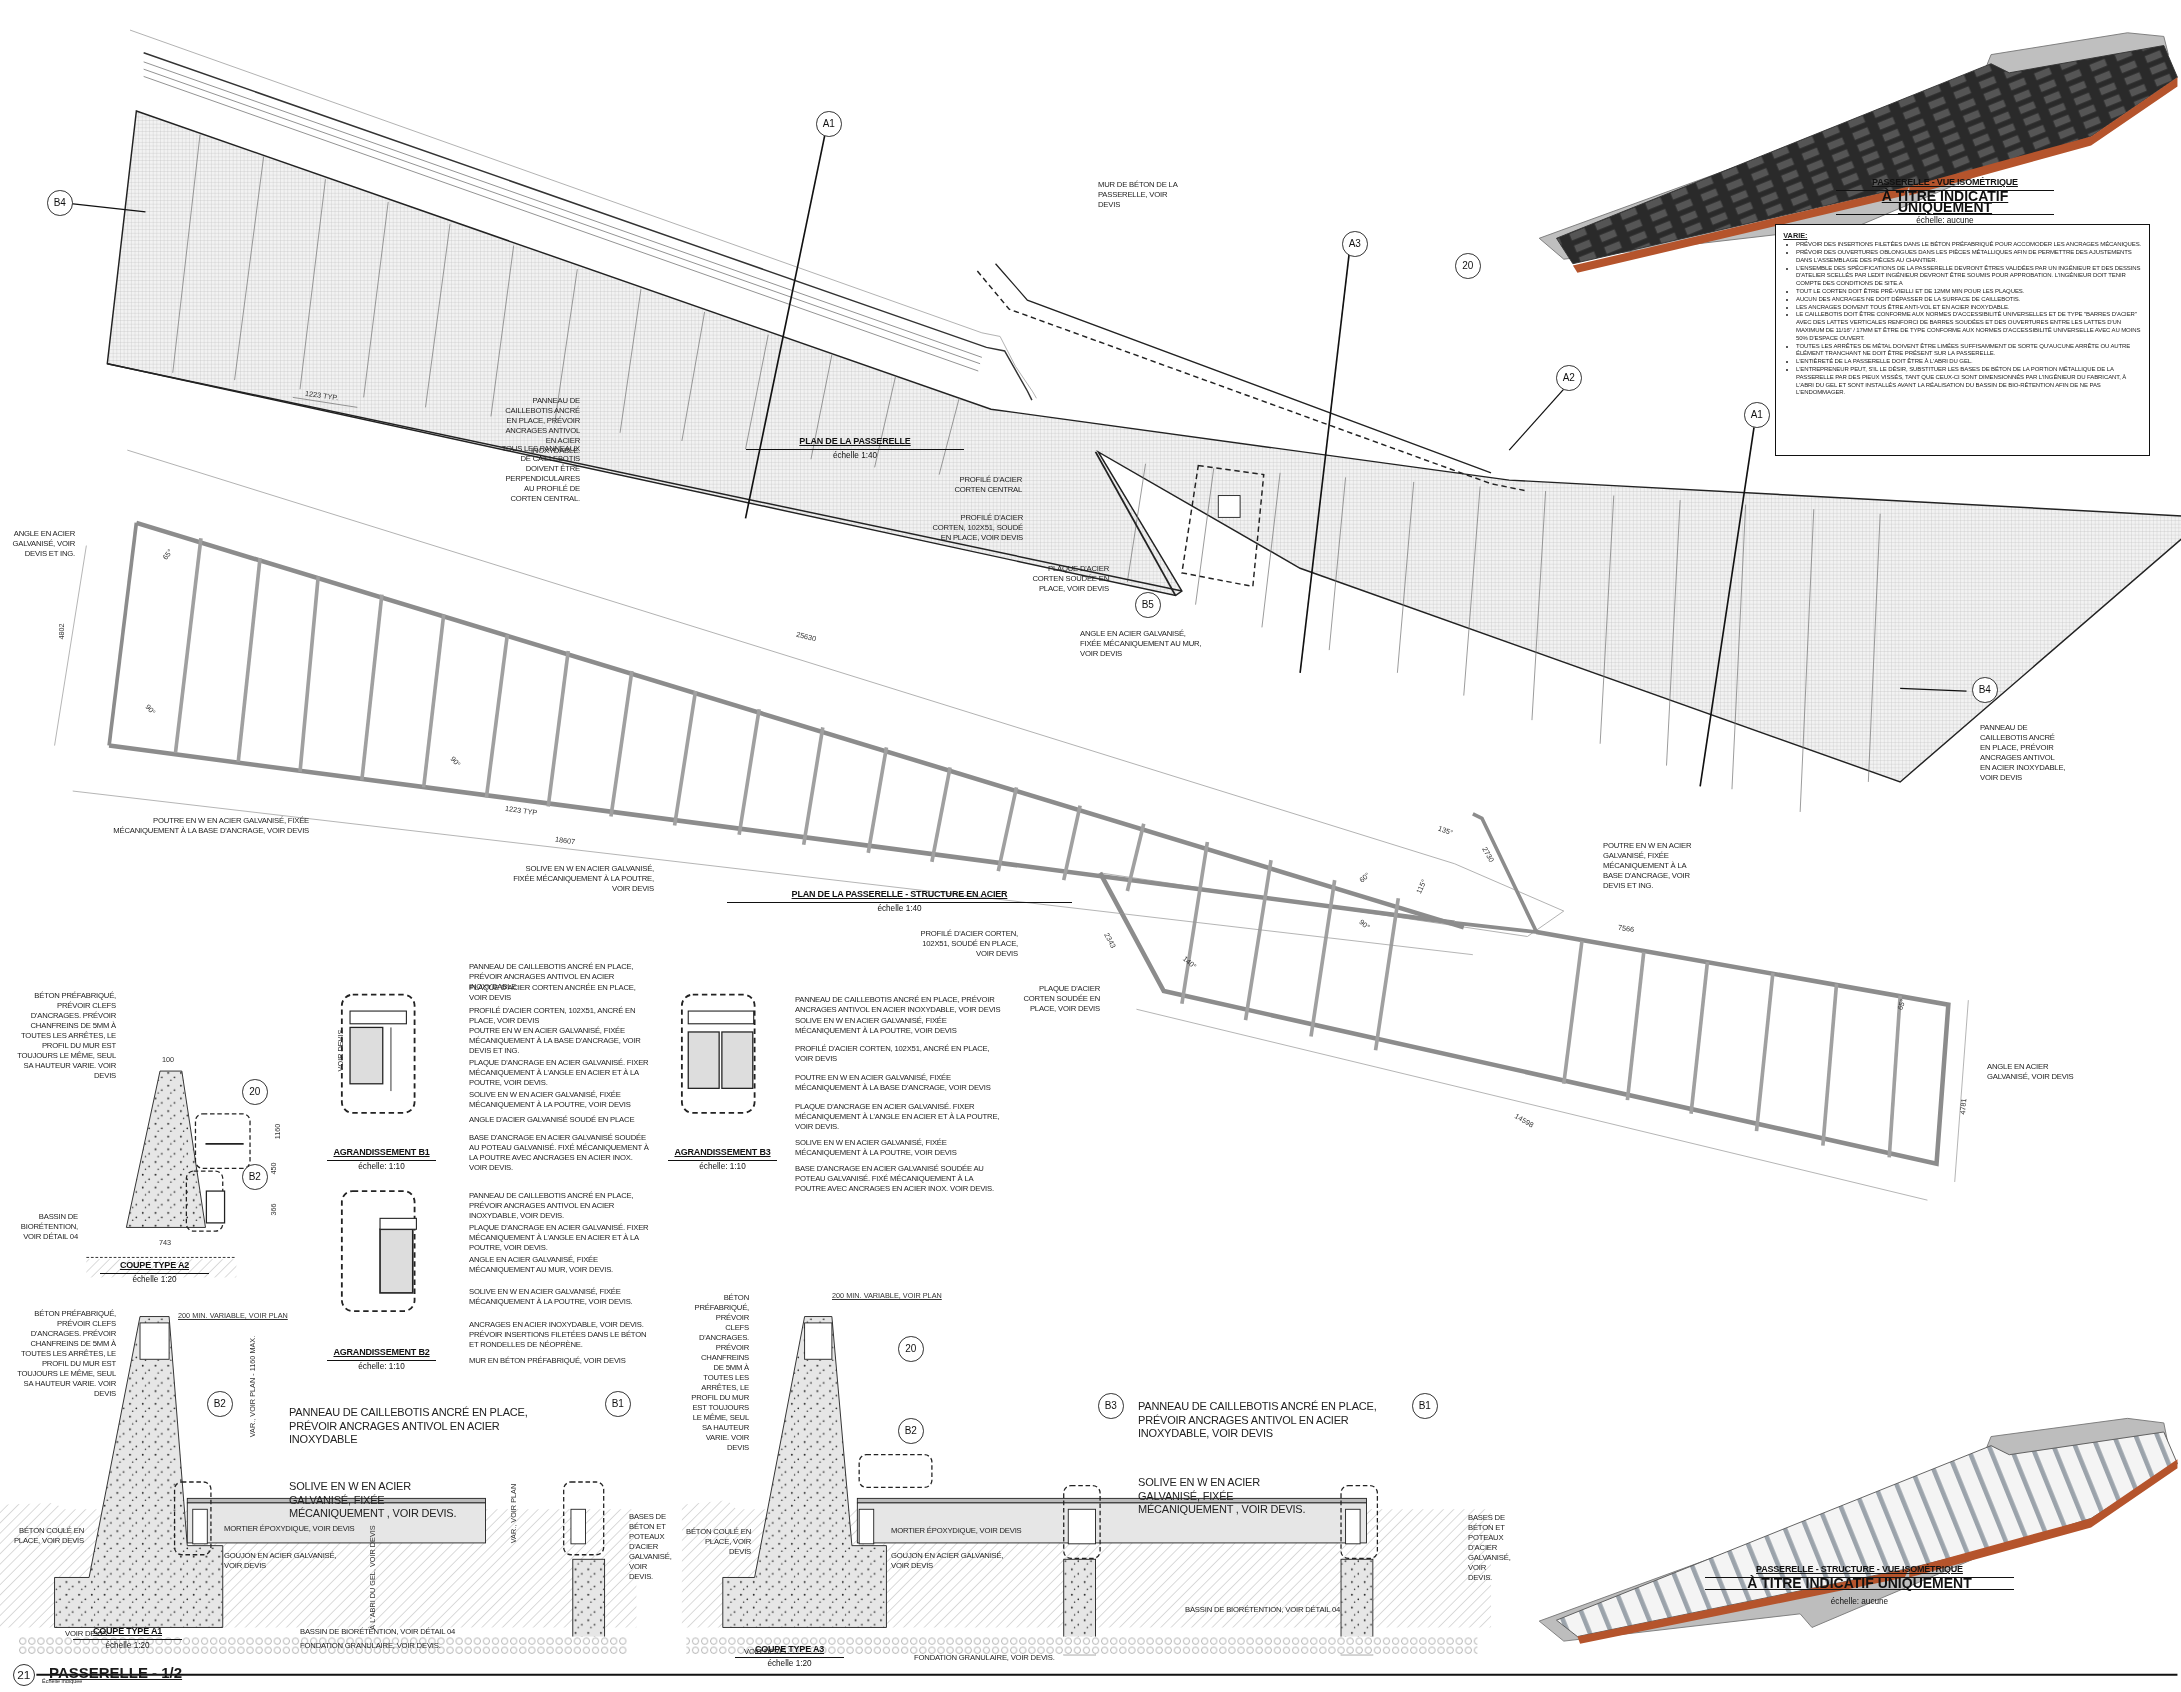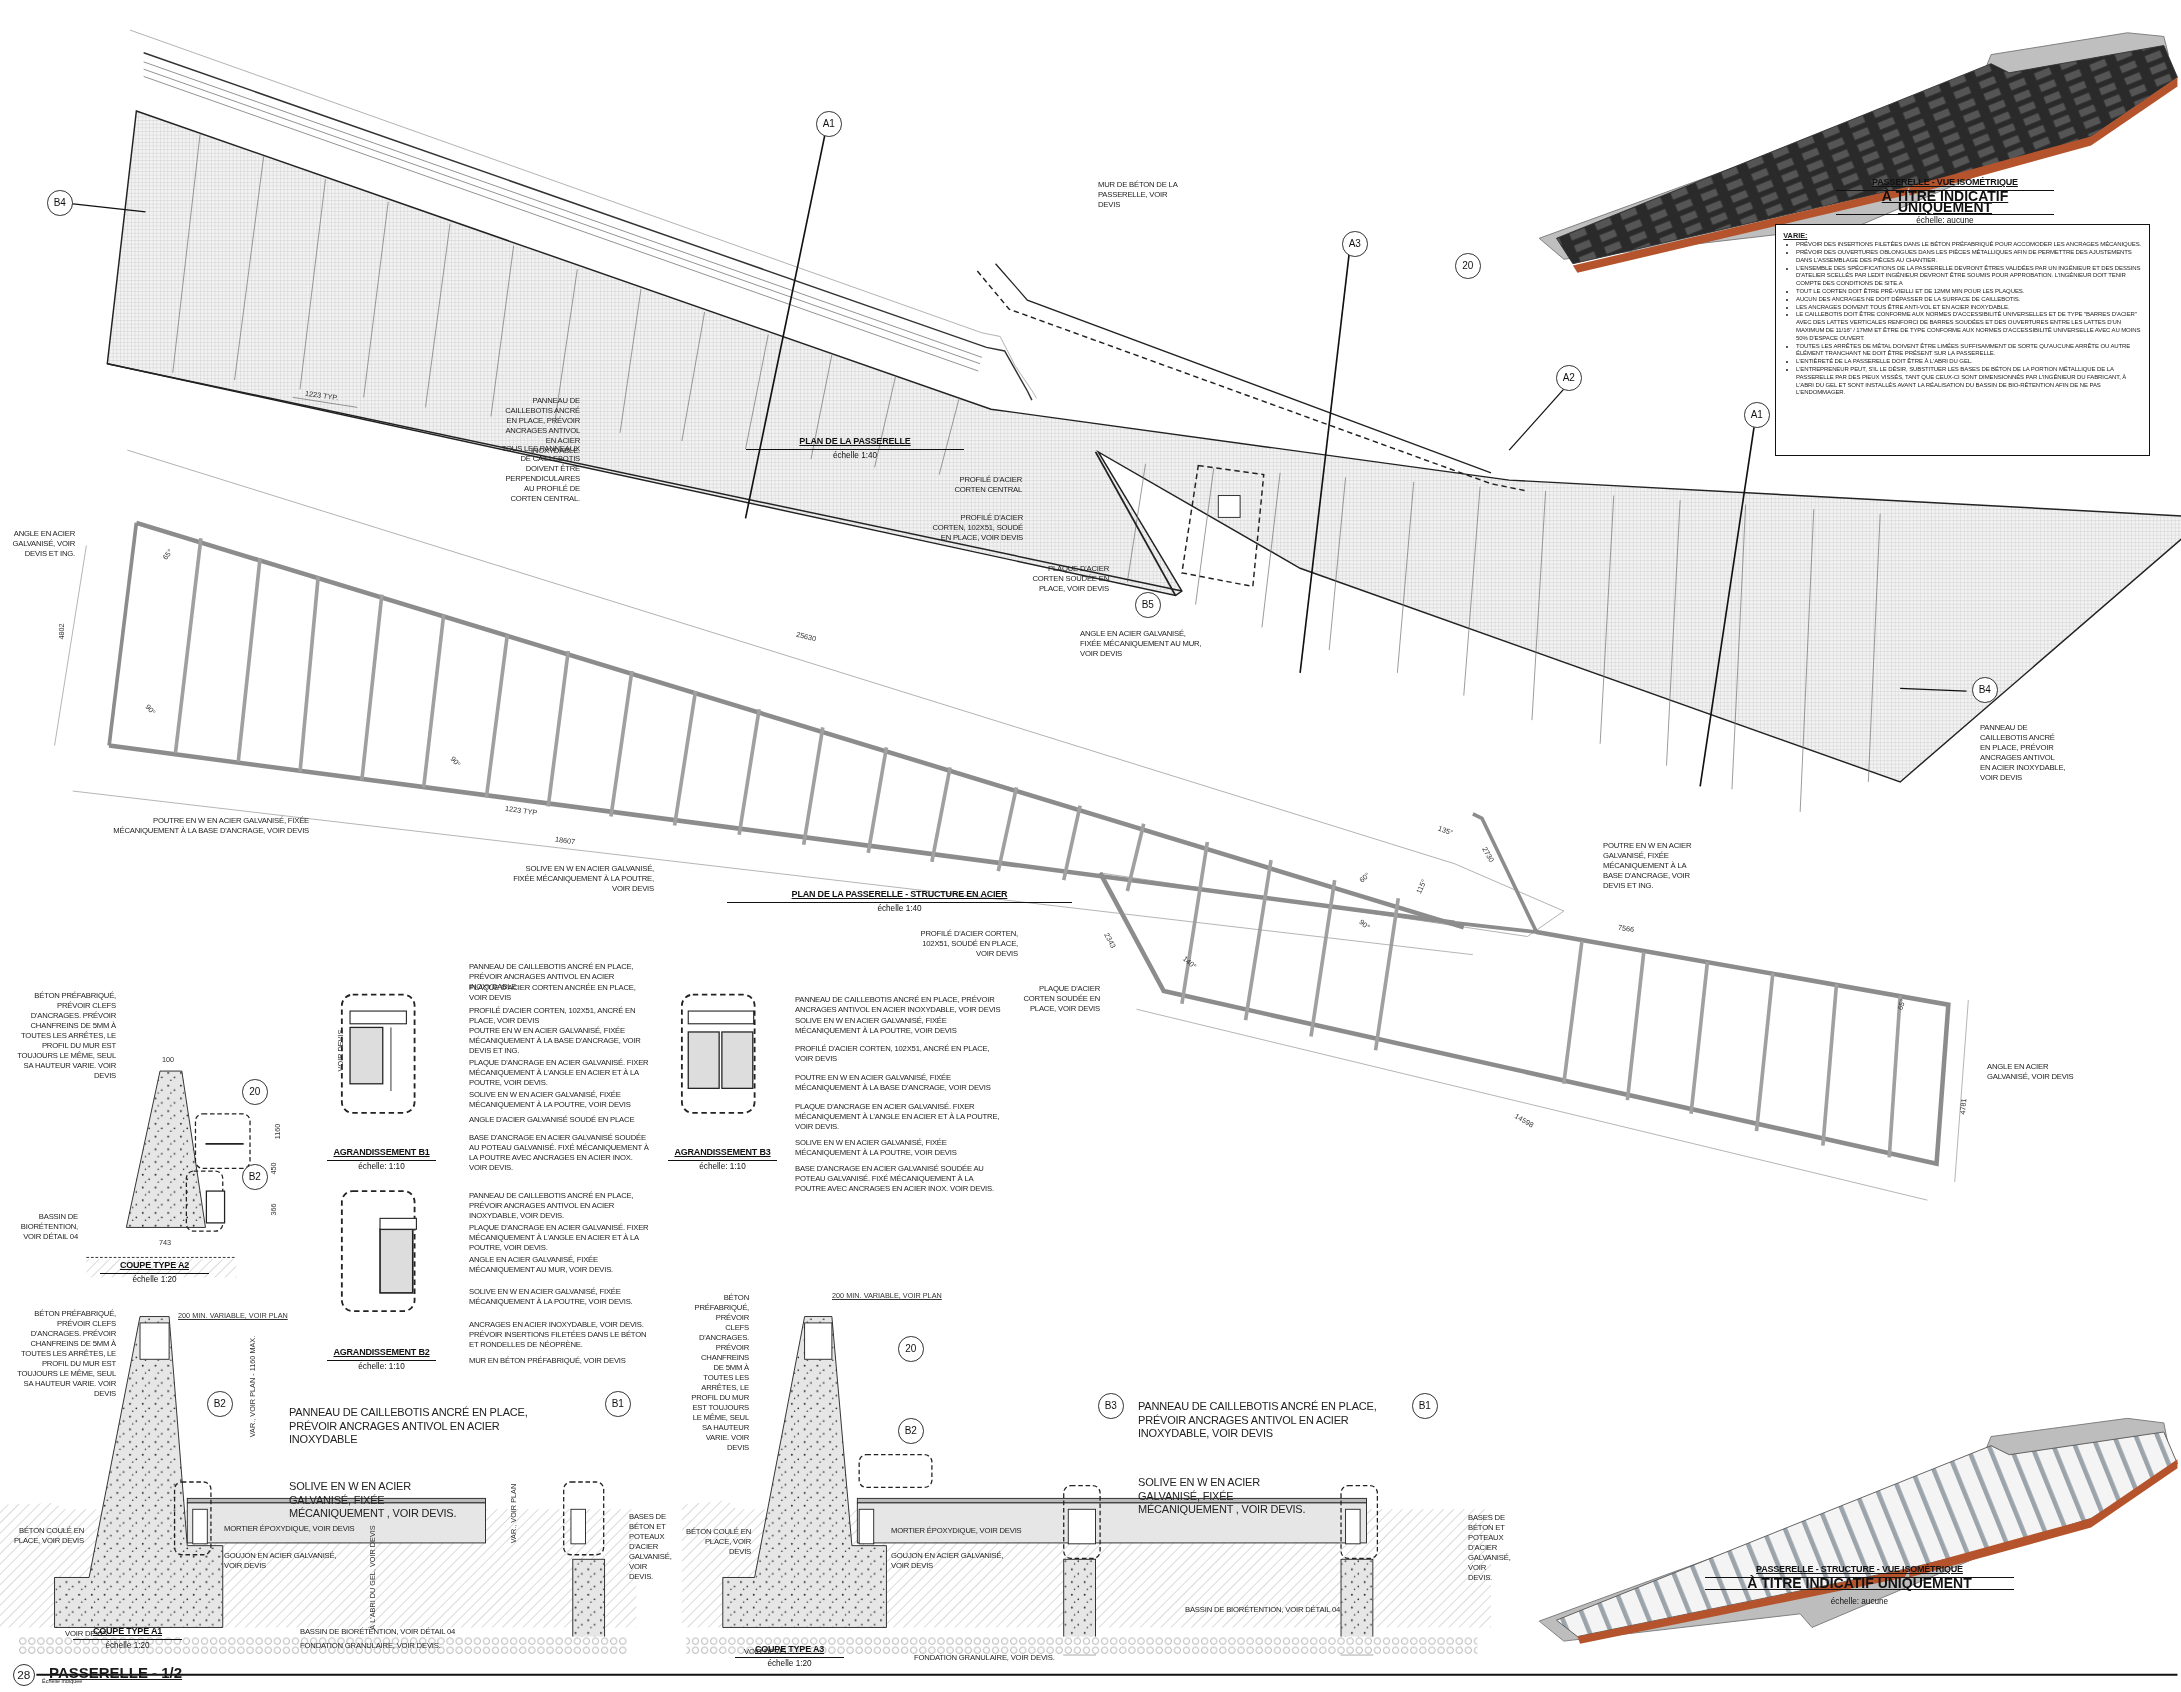--- a/index.html
+++ b/index.html
@@ -398,16 +398,16 @@
 <div class="lbl big" style="left:1138px;top:1400px;width:245px;">PANNEAU DE CAILLEBOTIS ANCRÉ EN PLACE, PRÉVOIR ANCRAGES ANTIVOL EN ACIER INOXYDABLE, VOIR DEVIS</div>
 <div class="lbl big" style="left:1138px;top:1476px;width:182px;">SOLIVE EN W EN ACIER GALVANISÉ, FIXÉE MÉCANIQUEMENT , VOIR DEVIS.</div>
 <div class="lbl r" style="left:686px;top:1527px;width:65px;">BÉTON COULÉ EN PLACE, VOIR DEVIS</div>
 <div class="lbl" style="left:891px;top:1526px;width:136px;">MORTIER ÉPOXYDIQUE, VOIR DEVIS</div>
 <div class="lbl" style="left:891px;top:1551px;width:127px;">GOUJON EN ACIER GALVANISÉ, VOIR DEVIS</div>
 <div class="lbl" style="left:1185px;top:1605px;width:182px;">BASSIN DE BIORÉTENTION, VOIR DÉTAIL 04</div>
 <div class="lbl" style="left:914px;top:1653px;width:182px;">FONDATION GRANULAIRE, VOIR DEVIS.</div>
 <div class="lbl" style="left:1468px;top:1513px;width:40px;">BASES DE BÉTON ET POTEAUX D'ACIER GALVANISÉ, VOIR DEVIS.</div>
 <div class="lbl" style="left:744px;top:1647px;width:45px;">VOIR DEVIS</div>
 
-<div class="sheet-num">28</div>
+<div class="sheet-num">21</div>
 <div class="sheet-title">PASSERELLE - 1/2</div>
 <div class="sheet-sub">Échelle indiquée</div>
 
 
 </body></html>

